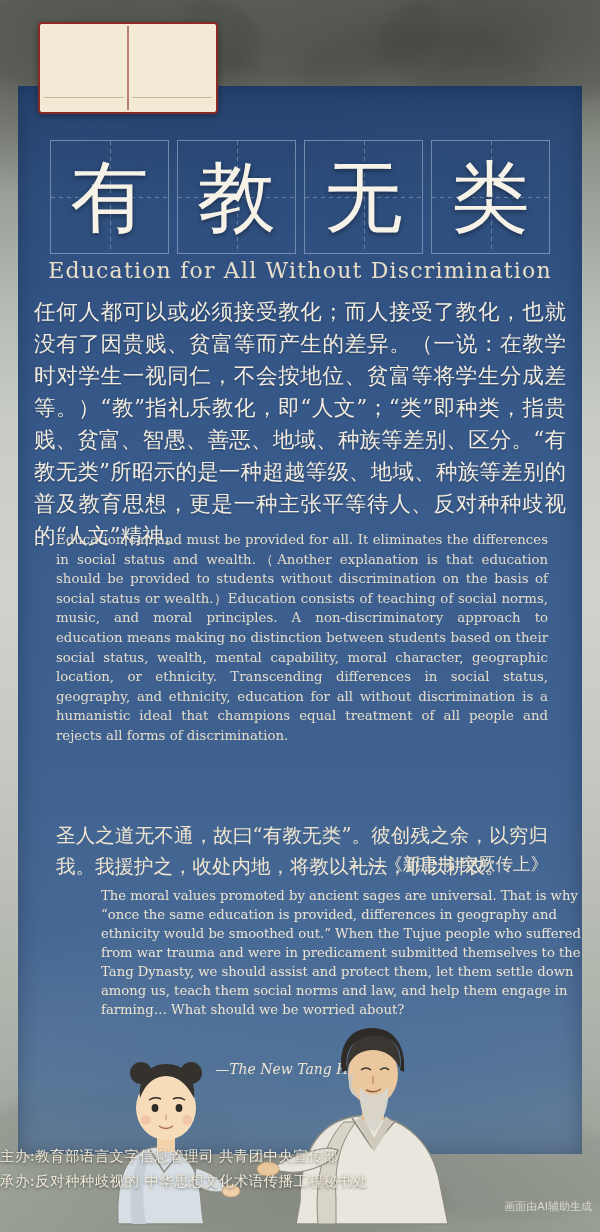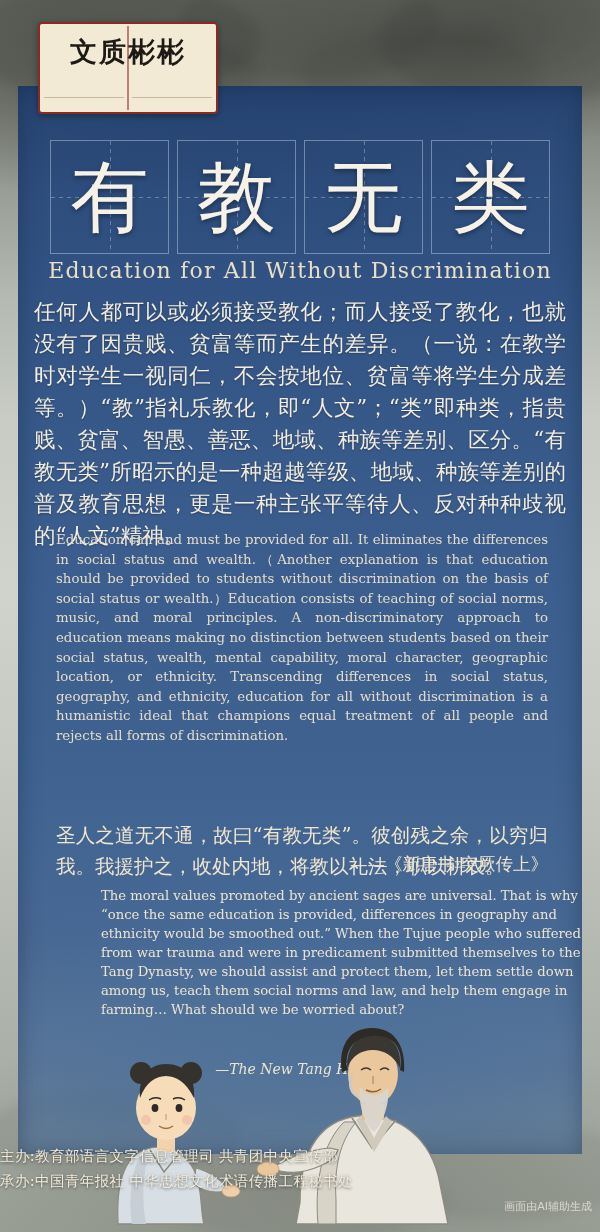--- a/index.html
+++ b/index.html
@@ -273,21 +273,20 @@
   <div class="ink" style="left:150px;top:1160px;width:300px;height:80px;opacity:.18;"></div>
 </div>
 
 <div id="panel"></div>
 
 <div id="logo">
   <div class="book"></div>
   <div class="spine"></div>
   <div class="page-l"></div>
   <div class="page-r"></div>
-  <div class="txt t1">文质彬彬</div>
 </div>
 
 <div id="headline">
   <div class="cell">
     <div class="ch">有</div>
   </div>
   <div class="cell">
     <div class="ch">教</div>
   </div>
   <div class="cell">
@@ -362,15 +361,15 @@
     <path d="M173 147 q6 -3 12 1" stroke="#2e2b27" stroke-width="1.4" fill="none"></path>
     <path d="M166 162 l0 6" stroke="#d0a272" stroke-width="1.2" fill="none"></path>
     <path d="M159 174 q7 5 14 0" stroke="#a86a45" stroke-width="1.5" fill="none"></path>
     <circle cx="146" cy="168" r="5" fill="#efb49a" opacity="0.55"></circle>
     <circle cx="187" cy="168" r="5" fill="#efb49a" opacity="0.55"></circle>
   </g>
 </svg>
 
 <div id="credits">
   <div>主办:教育部语言文字信息管理司  共青团中央宣传部</div>
-  <div>承办:中国青年报社  中华思想文化术语传播工程秘书处</div>
+  <div>承办:反对种种歧视的  中华思想文化术语传播工程秘书处</div>
 </div>
 <div id="watermark">画面由AI辅助生成</div>
 
 </body></html>

